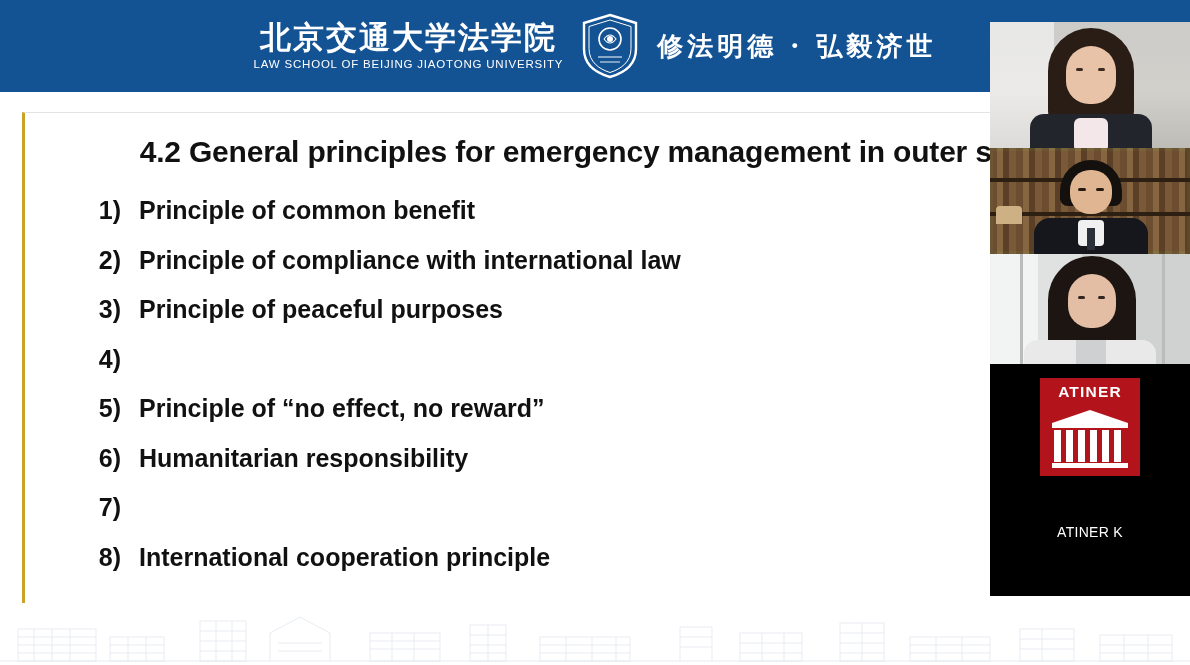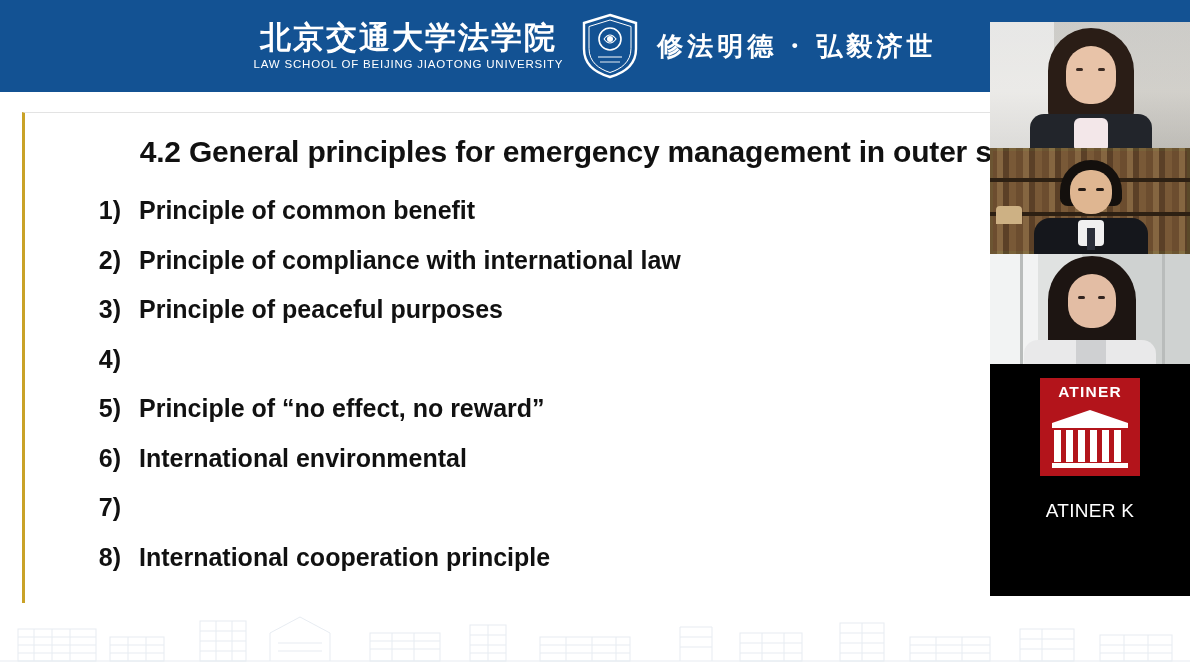--- a/index.html
+++ b/index.html
@@ -199,23 +199,23 @@
   .temple .pediment {
     position:absolute; left:0; right:0; top:0; height:13px;
     background:#ffffff;
     clip-path: polygon(50% 0, 100% 100%, 0 100%);
   }
   .temple .arch { position:absolute; left:0; right:0; top:13px; height:5px; background:#ffffff; }
   .temple .cols { position:absolute; left:2px; right:2px; top:20px; bottom:6px;
     background: repeating-linear-gradient(90deg,#ffffff 0 7px, #b3141b 7px 12px); }
   .temple .base { position:absolute; left:0; right:0; bottom:0; height:5px; background:#ffffff; }
   .tile-label {
-    margin-top: 24px;
+    margin-top: 48px;
     color:#ffffff;
-    font-size: 19px;
+    font-size: 14px;
     letter-spacing: .3px;
   }
 
   
   .frame-top, .frame-bottom {
     position:absolute; left:0; width:1190px; background:#000;
   }
   .frame-top { top:0; height:0; }
   .frame-bottom { bottom:0; height:0; }
 </style>
@@ -267,21 +267,21 @@
         </li>
         <li class="point">
           <span class="point-num">4)</span>
         </li>
         <li class="point">
           <span class="point-num">5)</span>
           <span class="point-text">Principle of “no effect, no reward”</span>
         </li>
         <li class="point">
           <span class="point-num">6)</span>
-          <span class="point-text">International environmental</span>
+          <span class="point-text">Humanitarian responsibility</span>
         </li>
         <li class="point">
           <span class="point-num">7)</span>
         </li>
         <li class="point">
           <span class="point-num">8)</span>
           <span class="point-text">International cooperation principle</span>
         </li>
       </ul>
     </div>

